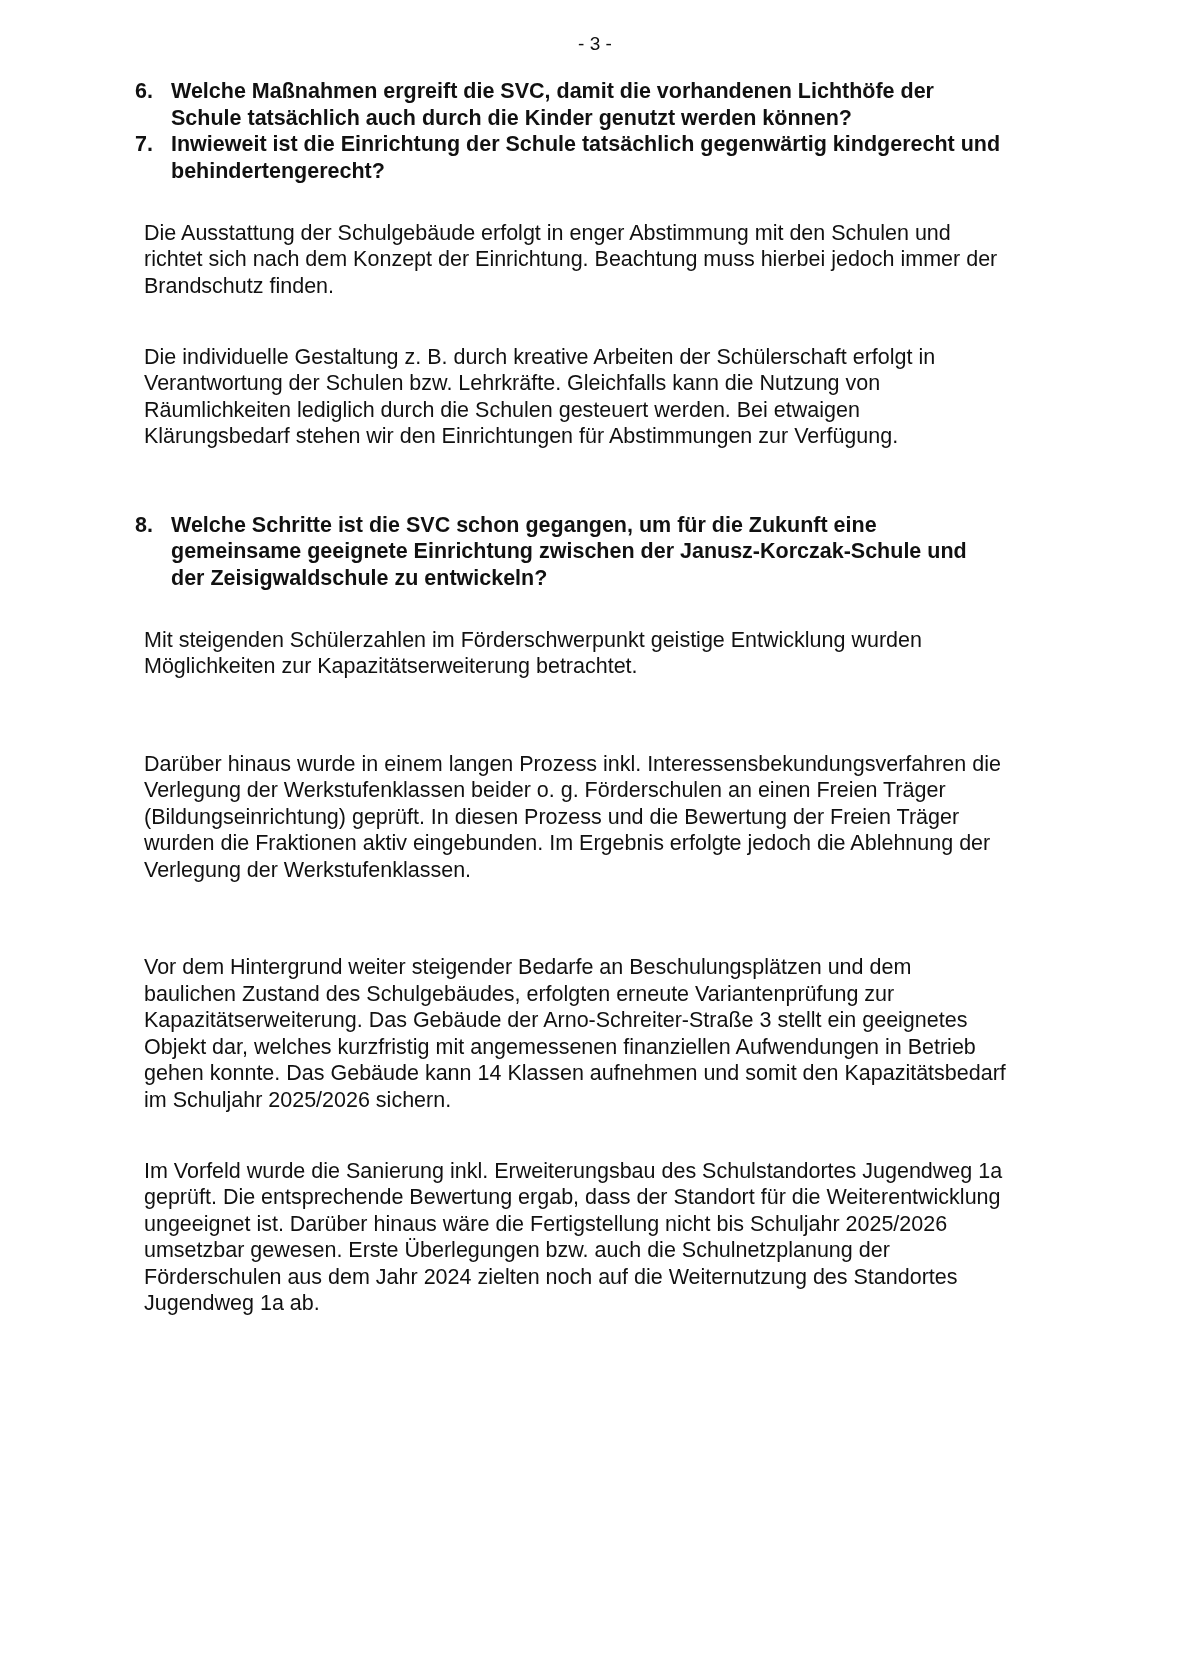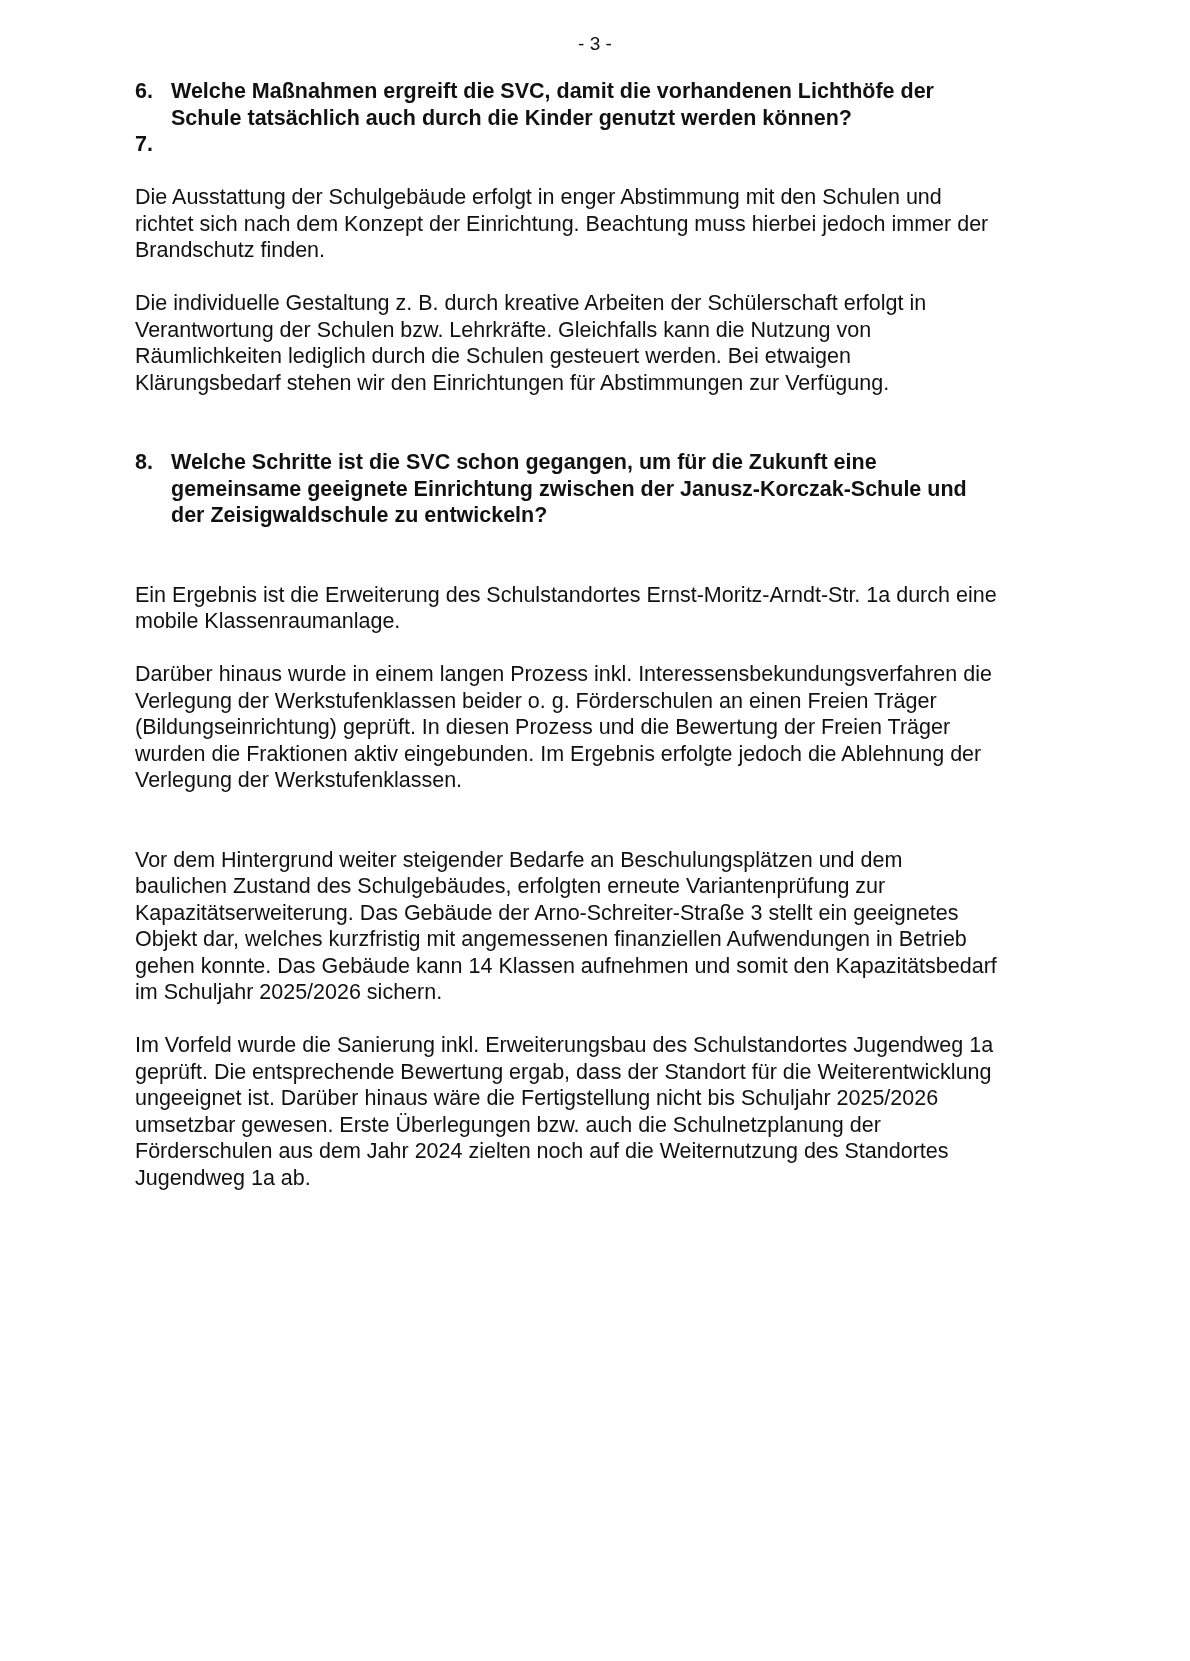--- a/index.html
+++ b/index.html
@@ -4,58 +4,60 @@
   <style>
     html, body { margin: 0; padding: 0; background: #ffffff; }
     body { width: 1190px; height: 1661px; position: relative; overflow: hidden;
            font-family: "Liberation Sans", sans-serif; color: #111111; }
     .page-number { position: absolute; top: 33px; left: 0; width: 1190px; text-align: center;
                    font-size: 19px; line-height: 22px; }
     .content { position: absolute; left: 135px; top: 78px; width: 960px; }
     .q { display: flex; font-weight: bold; font-size: 21.5px; line-height: 26.5px; }
     .q .num { width: 36px; flex: 0 0 36px; }
     .q .txt { white-space: pre-line; }
-    .p { font-size: 21.5px; line-height: 26.5px; white-space: pre-line; margin: 0; }
+    .p { font-size: 21.5px; line-height: 26.5px; white-space: pre-line; margin: 9px; }
     .gap { height: 26.5px; }
   </style>
 </head>
 <body>
 
 <div class="page-number">- 3 -</div>
 
 <div class="content">
   <div class="q">
     <span class="num">6.</span>
     <span class="txt">Welche Maßnahmen ergreift die SVC, damit die vorhandenen Lichthöfe der
 Schule tatsächlich auch durch die Kinder genutzt werden können?</span>
   </div>
   <div class="q">
     <span class="num">7.</span>
+    <span class="txt">Inwieweit ist die Einrichtung der Schule tatsächlich gegenwärtig kindgerecht und
+behindertengerecht?</span>
   </div>
   <div class="gap"></div>
   <p class="p">Die Ausstattung der Schulgebäude erfolgt in enger Abstimmung mit den Schulen und
 richtet sich nach dem Konzept der Einrichtung. Beachtung muss hierbei jedoch immer der
 Brandschutz finden.</p>
   <div class="gap"></div>
   <p class="p">Die individuelle Gestaltung z. B. durch kreative Arbeiten der Schülerschaft erfolgt in
 Verantwortung der Schulen bzw. Lehrkräfte. Gleichfalls kann die Nutzung von
 Räumlichkeiten lediglich durch die Schulen gesteuert werden. Bei etwaigen
 Klärungsbedarf stehen wir den Einrichtungen für Abstimmungen zur Verfügung.</p>
   <div class="gap"></div>
   <div class="gap"></div>
   <div class="q">
     <span class="num">8.</span>
     <span class="txt">Welche Schritte ist die SVC schon gegangen, um für die Zukunft eine
 gemeinsame geeignete Einrichtung zwischen der Janusz-Korczak-Schule und
 der Zeisigwaldschule zu entwickeln?</span>
   </div>
   <div class="gap"></div>
+  <p class="p">Mit steigenden Schülerzahlen im Förderschwerpunkt geistige Entwicklung wurden
+Möglichkeiten zur Kapazitätserweiterung betrachtet.</p>
   <div class="gap"></div>
-  <p class="p">Ein Ergebnis ist die Erweiterung des Schulstandortes Ernst-Moritz-Arndt-Str. 1a durch eine
-mobile Klassenraumanlage.</p>
   <div class="gap"></div>
   <p class="p">Darüber hinaus wurde in einem langen Prozess inkl. Interessensbekundungsverfahren die
 Verlegung der Werkstufenklassen beider o. g. Förderschulen an einen Freien Träger
 (Bildungseinrichtung) geprüft. In diesen Prozess und die Bewertung der Freien Träger
 wurden die Fraktionen aktiv eingebunden. Im Ergebnis erfolgte jedoch die Ablehnung der
 Verlegung der Werkstufenklassen.</p>
   <div class="gap"></div>
   <div class="gap"></div>
   <p class="p">Vor dem Hintergrund weiter steigender Bedarfe an Beschulungsplätzen und dem
 baulichen Zustand des Schulgebäudes, erfolgten erneute Variantenprüfung zur

